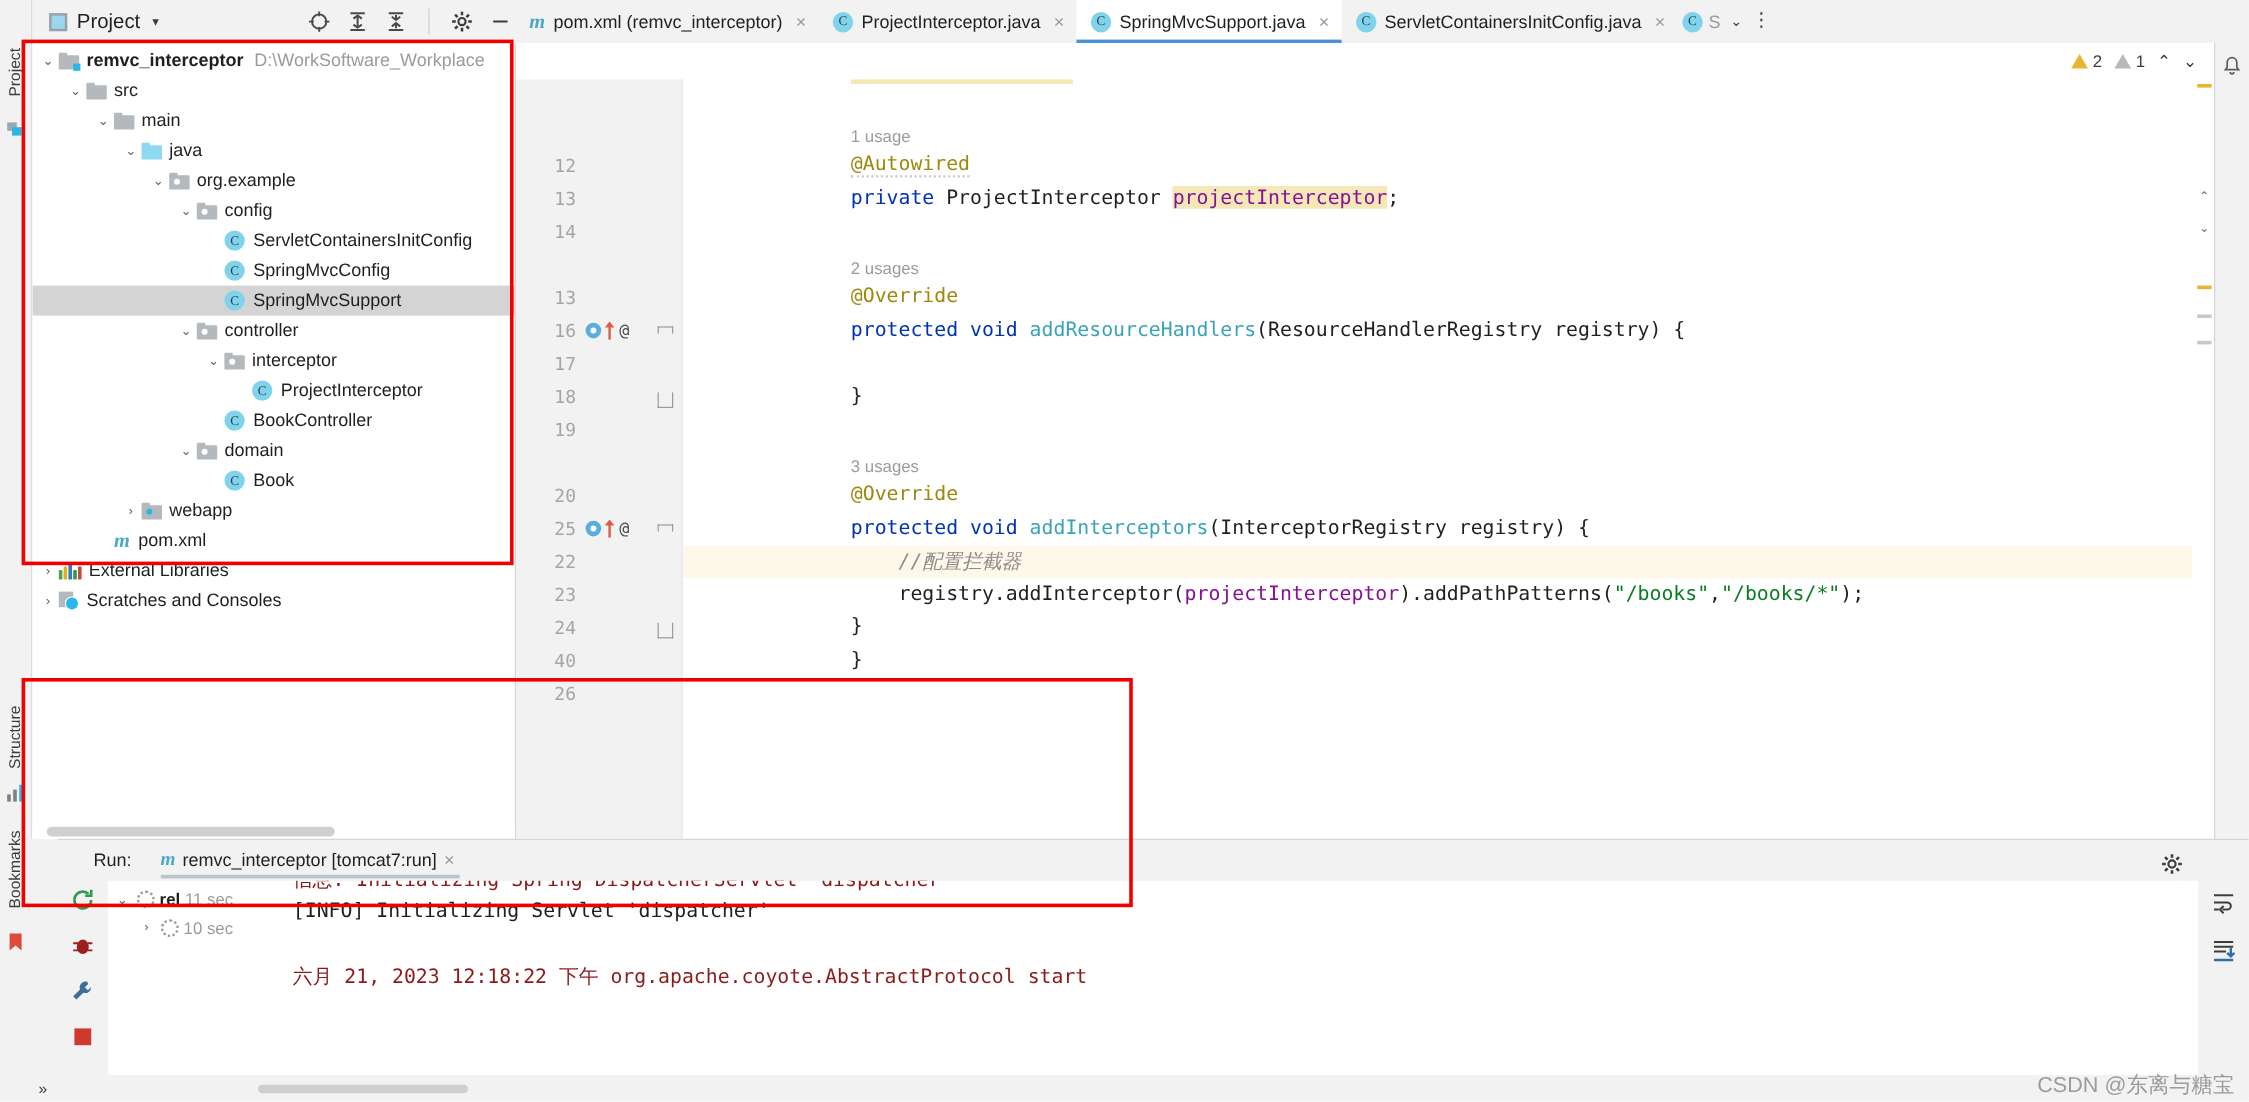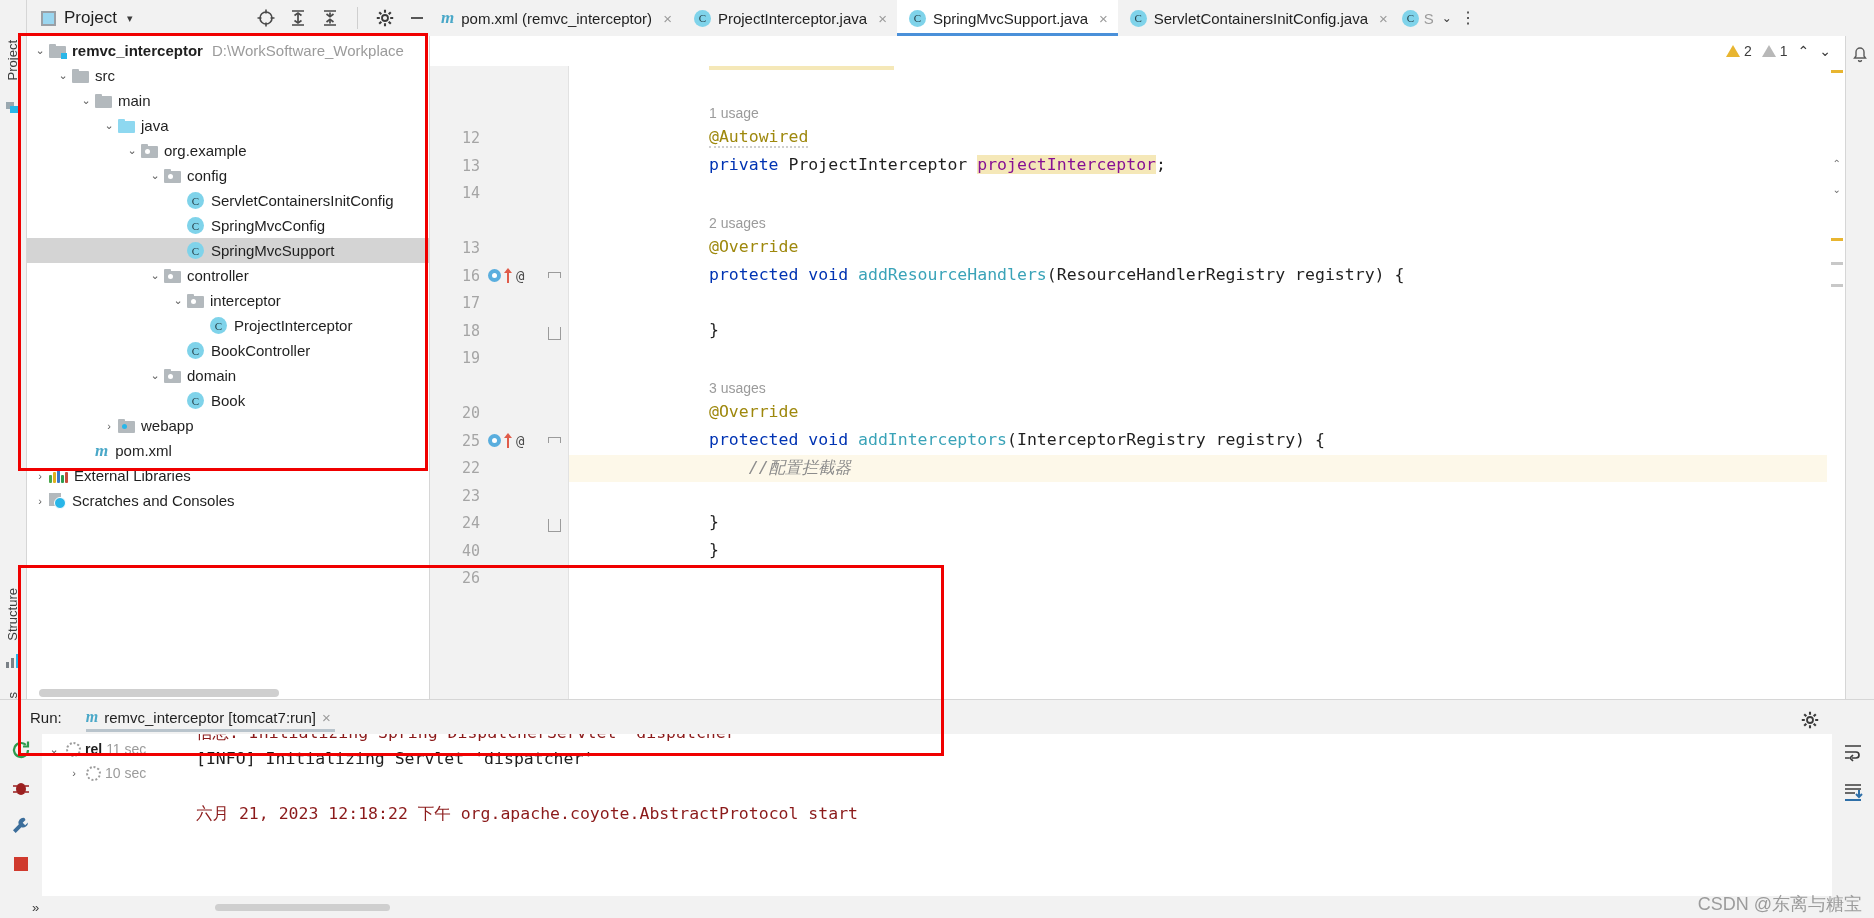--- a/index.html
+++ b/index.html
@@ -96,21 +96,21 @@
   .squig{border-bottom:2px dotted #cfcfcf;}
   .lhl{position:absolute;left:0;right:0;height:27px;background:#fdf8e9;}
 
   .rightstrip{width:18px;background:#fff;position:relative;flex:0 0 18px;}
   .rs-mark{position:absolute;right:2px;width:12px;height:3px;}
   .farrow{position:absolute;right:4px;color:#6e6e6e;font-size:10px;}
 
   .rightrail{width:28px;background:#f2f2f2;border-left:1px solid #d6d6d6;position:relative;flex:0 0 28px;}
 
   
-  .runpanel{height:196px;flex:0 0 196px;background:#f2f2f2;display:flex;flex-direction:column;position:relative;border-top:1px solid #d6d6d6;}
+  .runpanel{height:196px;flex:0 0 196px;background:#f2f2f2;display:flex;flex-direction:column;position:relative;border-top:1px solid #d6d6d6;margin-left:48px;}
   .runhead{height:34px;display:flex;align-items:center;gap:0;padding-left:30px;background:#f2f2f2;}
   .runlabel{font-size:15px;color:#1f1f1f;margin-right:22px;}
   .runtab{display:flex;align-items:center;gap:6px;font-size:15px;position:relative;padding:0 6px 0 2px;}
   .runtab::after{content:"";position:absolute;left:2px;right:2px;bottom:-6px;height:3px;background:#b9c4cc;}
   .runbody{flex:1;display:flex;min-height:0;}
   .runicons{width:42px;background:#f2f2f2;display:flex;flex-direction:column;align-items:center;padding-top:4px;gap:14px;}
   .rico{width:24px;height:24px;display:flex;align-items:center;justify-content:center;}
   .runtree{width:140px;background:#fff;font-size:14px;padding-top:3px;}
   .rtrow{display:flex;align-items:center;gap:4px;height:24px;padding-left:4px;white-space:nowrap;}
   .rtrow .arrow{width:16px;flex:0 0 16px;}
@@ -433,20 +433,21 @@
             <div class="usage" style="top: 148.5px; left: 140px;">2 usages</div>
             <div class="usage" style="top: 313.5px; left: 140px;">3 usages</div>
             <div class="cline" style="top: 61px; left: 140px;"><span class="ann squig">@Autowired</span></div>
             <div class="cline" style="top: 88.5px; left: 140px;"><span class="kw">private </span><span>ProjectInterceptor </span><span class="fld hl">projectInterceptor</span><span>;</span></div>
             <div class="cline" style="top: 171px; left: 140px;"><span class="ann">@Override</span></div>
             <div class="cline" style="top: 198.5px; left: 140px;"><span class="kw">protected </span><span class="kw">void </span><span class="fn">addResourceHandlers</span><span>(ResourceHandlerRegistry registry) {</span></div>
             <div class="cline" style="top: 253.5px; left: 140px;"><span>}</span></div>
             <div class="cline" style="top: 336px; left: 140px;"><span class="ann">@Override</span></div>
             <div class="cline" style="top: 363.5px; left: 140px;"><span class="kw">protected </span><span class="kw">void </span><span class="fn">addInterceptors</span><span>(InterceptorRegistry registry) {</span></div>
             <div class="cline" style="top: 391px; left: 140px;"><span class="cmt">    //配置拦截器</span></div>
+            <div class="cline" style="top: 418.5px; left: 140px;"><span>    registry.addInterceptor(</span><span class="fld">projectInterceptor</span><span>).addPathPatterns(</span><span class="str">"/books"</span><span>,</span><span class="str">"/books/*"</span><span>);</span></div>
             <div class="cline" style="top: 446px; left: 140px;"><span>}</span></div>
             <div class="cline" style="top: 473.5px; left: 140px;"><span>}</span></div>
           </div>
         <div class="rightstrip">
           <div class="rs-mark" style="top:4px;background:#e8b530;"></div>
           <div class="rs-mark" style="top:172px;background:#e8b530;"></div>
           <div class="rs-mark" style="top:196px;background:#c8c8c8;"></div>
           <div class="rs-mark" style="top:218px;background:#c8c8c8;"></div>
           <div class="farrow" style="top:92px;">⌃</div>
           <div class="farrow" style="top:118px;">⌄</div>

